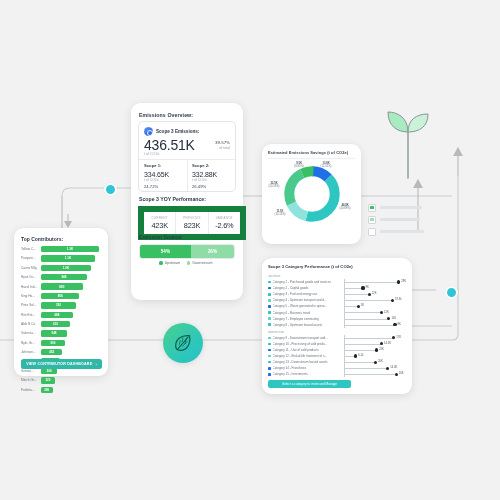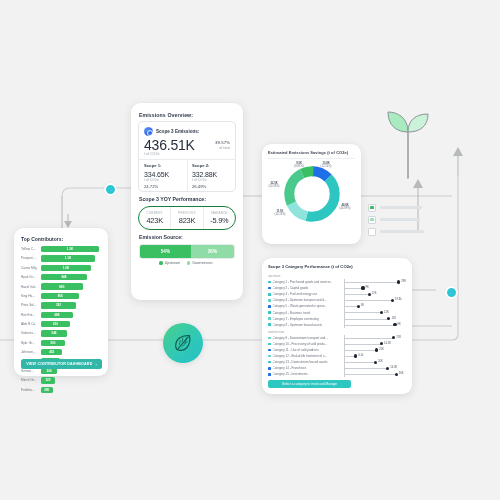--- a/index.html
+++ b/index.html
@@ -52,21 +52,21 @@
   .vr{position:absolute;width:1px;background:#e8ecef;}
   .sub-col{position:absolute;top:41px;width:44px;}
   .sub-label{font-size:4.2px;font-weight:bold;color:#3b4451;}
   .sub-val{font-size:7px;color:#252f3f;margin-top:2.5px;letter-spacing:-.15px;}
   .sub-unit{font-size:3.4px;color:#9aa3ad;margin-top:.5px;}
   .sub-pct{font-size:4.2px;color:#3b4451;margin-top:2px;}
 
   .yoy-title{position:absolute;left:8px;top:93px;font-size:5.2px;font-weight:bold;color:#2d3748;}
   .yoy-box{
     position:absolute;left:7px;top:103px;width:96px;height:22px;
-    border:1px solid #15803d;border-radius:12px;display:flex;
+    border:6px solid #15803d;border-radius:0;display:flex;
   }
   .yoy-cell{flex:1;display:flex;flex-direction:column;align-items:center;justify-content:center;gap:1.5px;}
   .yoy-cell + .yoy-cell{border-left:1px solid #e8ecef;}
   .yoy-k{font-size:3px;color:#a7aeb6;letter-spacing:.25px;}
   .yoy-v{font-size:7.4px;color:#252f3f;letter-spacing:-.2px;}
 
   .es-title{position:absolute;left:8px;top:131px;font-size:5.2px;font-weight:bold;color:#2d3748;}
   .es-bar{
     position:absolute;left:8px;top:141px;width:94px;height:13px;border-radius:3px;
     overflow:hidden;display:flex;border:1px solid #e6eae8;
@@ -246,21 +246,21 @@
       <div class="yoy-cell">
         <div class="yoy-k">CURRENT</div>
         <div class="yoy-v">423K</div>
       </div>
       <div class="yoy-cell">
         <div class="yoy-k">PREVIOUS</div>
         <div class="yoy-v">823K</div>
       </div>
       <div class="yoy-cell">
         <div class="yoy-k">VARIANCE</div>
-        <div class="yoy-v">-5.9%</div>
+        <div class="yoy-v">-2.6%</div>
       </div>
     </div>
 
     <div class="es-title">Emission Source:</div>
     <div class="es-bar">
       <div class="es-seg" style="width:54%;background:#3bbf63;">54%</div>
       <div class="es-seg" style="width:46%;background:#8fdca6;">26%</div>
     </div>
     <div class="es-legend">
       <div class="lg">

